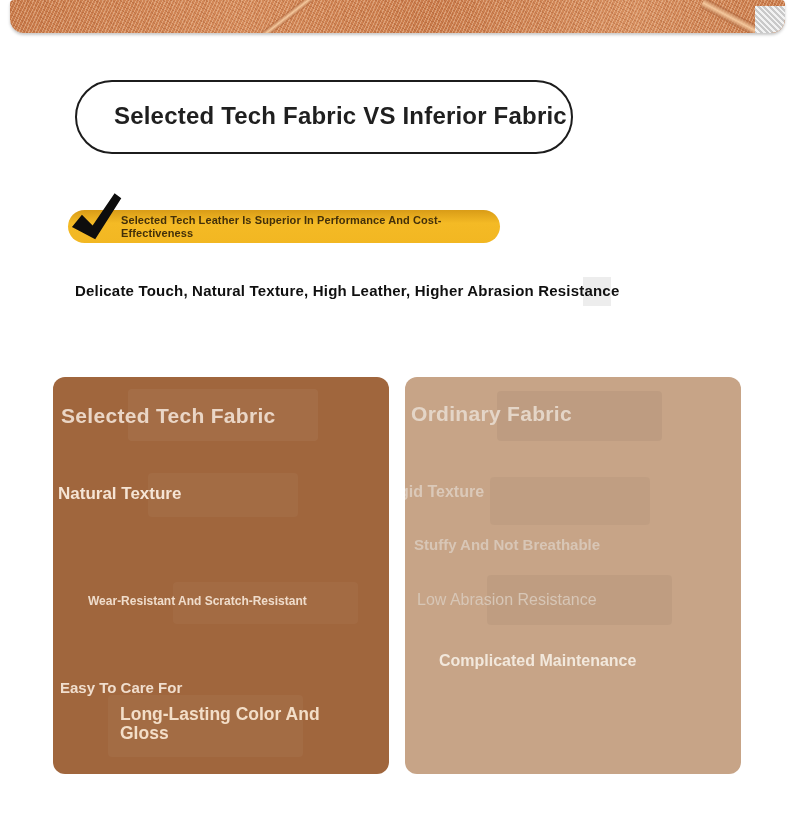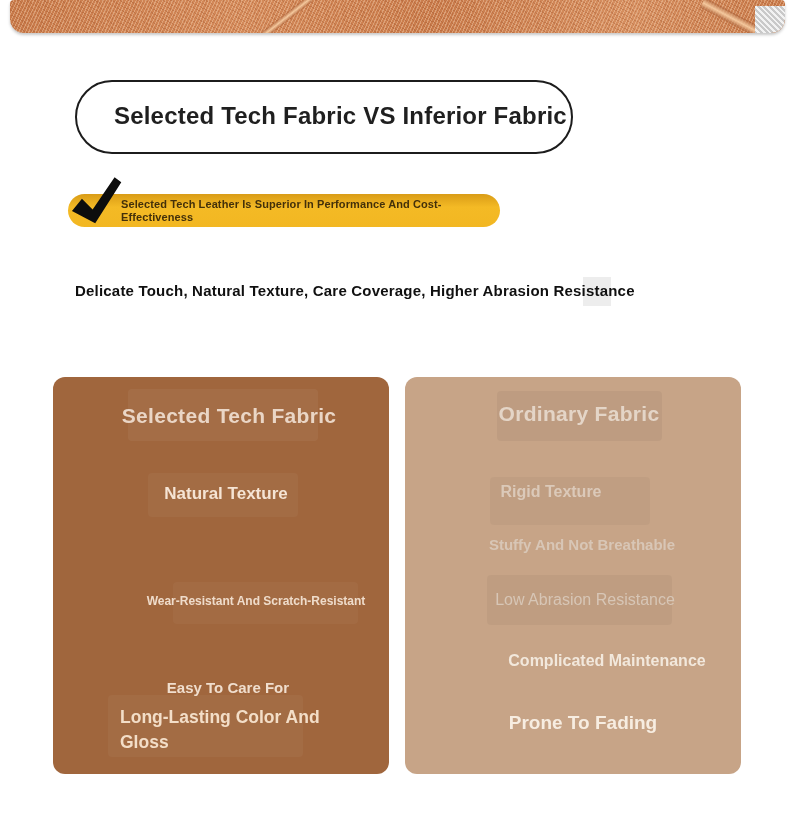--- a/index.html
+++ b/index.html
@@ -31,46 +31,46 @@
   .capsule{
     position:absolute;left:75px;top:80px;width:494px;height:70px;
     border:2px solid #1c1c1c;border-radius:37px;
   }
   .capsule-text{
     position:absolute;left:37px;top:50%;transform:translateY(-52%);
     font-size:24px;font-weight:700;color:#1f1f1f;white-space:nowrap;letter-spacing:.2px;
   }
   
   .highlight-bar{
-    position:absolute;left:68px;top:194px;width:432px;height:33px;border-radius:17px;
+    position:absolute;left:68px;top:210px;width:432px;height:33px;border-radius:17px;
     background:linear-gradient(180deg,#d99c17 0%,#f4ba25 40%,#f2b722 100%);
   }
   .check-icon{position:absolute;left:0px;top:-18px;width:56px;height:56px;}
   .highlight-text{
     position:absolute;left:53px;top:4px;width:336px;
     font-size:11px;font-weight:700;color:#43300a;line-height:13px;letter-spacing:.1px;
   }
   
   .subtitle-ghost{position:absolute;left:583px;top:277px;width:28px;height:29px;background:#ededed;}
   .subtitle{
     position:absolute;left:75px;top:282px;font-size:15px;font-weight:700;color:#101010;letter-spacing:.2px;
   }
   
   .card{position:absolute;top:377px;width:336px;height:397px;border-radius:12px;overflow:hidden;}
   .card-left{left:53px;background:#a0663d;}
   .card-right{left:405px;background:#c7a487;}
-  .row{position:absolute;left:0;width:100%;text-align:center;white-space:nowrap;}
+  .row{position:absolute;left:0;width:100%;text-align:left;white-space:nowrap;}
   
   .l-title{top:27px;font-size:21px;font-weight:700;color:#ead6c6;transform:translateX(8px);letter-spacing:.3px;}
   .l-i0{top:107px;font-size:17px;font-weight:700;color:#f5e4d4;transform:translateX(5px);}
   .l-i1{top:157px;font-size:19px;font-weight:700;color:#f3e1d1;transform:translateX(8px);}
   .l-i2{top:217px;font-size:12px;font-weight:700;color:#efdccb;transform:translateX(35px);}
   .l-i3{top:277px;font-size:15px;font-weight:700;color:#f0dece;transform:translateX(7px);margin-top:25px;}
   .l-i4{top:328px;font-size:17.5px;font-weight:700;color:#f3dec8;text-align:left;
-        padding-left:67px;width:225px;white-space:normal;line-height:25px;}
+        padding-left:67px;width:225px;white-space:normal;line-height:19px;}
   
   .r-title{top:25px;font-size:21px;font-weight:700;color:#e4d5c7;transform:translateX(6px);letter-spacing:.3px;}
   .r-i0{top:106px;font-size:16px;font-weight:700;color:#dbc9b9;transform:translateX(-22px);}
   .r-i1{top:159px;font-size:15px;font-weight:700;color:#d8c6b6;transform:translateX(9px);}
   .r-i2{top:214px;font-size:16px;font-weight:400;color:#d7c6b6;transform:translateX(12px);}
   .r-i3{top:275px;font-size:16px;font-weight:700;color:#f2e8dc;transform:translateX(34px);}
   .r-i4{top:335px;font-size:19px;font-weight:700;color:#f7ede1;transform:translateX(10px);}
   
   .ghost{position:absolute;border-radius:4px;}
   .gl1{left:75px;top:12px;width:190px;height:52px;background:rgba(255,255,255,.05);}
@@ -99,21 +99,21 @@
   <div class="highlight-bar">
     <span class="check-icon">
       <svg viewBox="0 0 100 100" width="56" height="56" style="transform:rotate(-6deg)">
         <polygon points="6,58 26,38 43,59 88,6 99,16 45,84" fill="#0d0d0d"></polygon>
       </svg>
     </span>
     <div class="highlight-text">Selected Tech Leather Is Superior In Performance And Cost-Effectiveness</div>
   </div>
 
   <div class="subtitle-ghost"></div>
-  <div class="subtitle">Delicate Touch, Natural Texture, Care Coverage, Higher Abrasion Resistance</div>
+  <div class="subtitle">Delicate Touch, Natural Texture, High Leather, Higher Abrasion Resistance</div>
 
   <div class="card card-left">
     <div class="ghost gl1"></div>
     <div class="ghost gl2"></div>
     <div class="ghost gl3"></div>
     <div class="ghost gl4"></div>
     <div class="row l-title">Selected Tech Fabric</div>
     <div class="row l-i0">Natural Texture</div>
     <div class="row l-i2">Wear-Resistant And Scratch-Resistant</div>
     <div class="row l-i3">Easy To Care For</div>
@@ -122,16 +122,15 @@
 
   <div class="card card-right">
     <div class="ghost gr1"></div>
     <div class="ghost gr2"></div>
     <div class="ghost gr3"></div>
     <div class="row r-i0">Rigid Texture</div>
     <div class="row r-title">Ordinary Fabric</div>
     <div class="row r-i1">Stuffy And Not Breathable</div>
     <div class="row r-i2">Low Abrasion Resistance</div>
     <div class="row r-i3">Complicated Maintenance</div>
-    <div class="row r-i4">Prone To Fading</div>
   </div>
 
 </div>
 
 </body></html>

